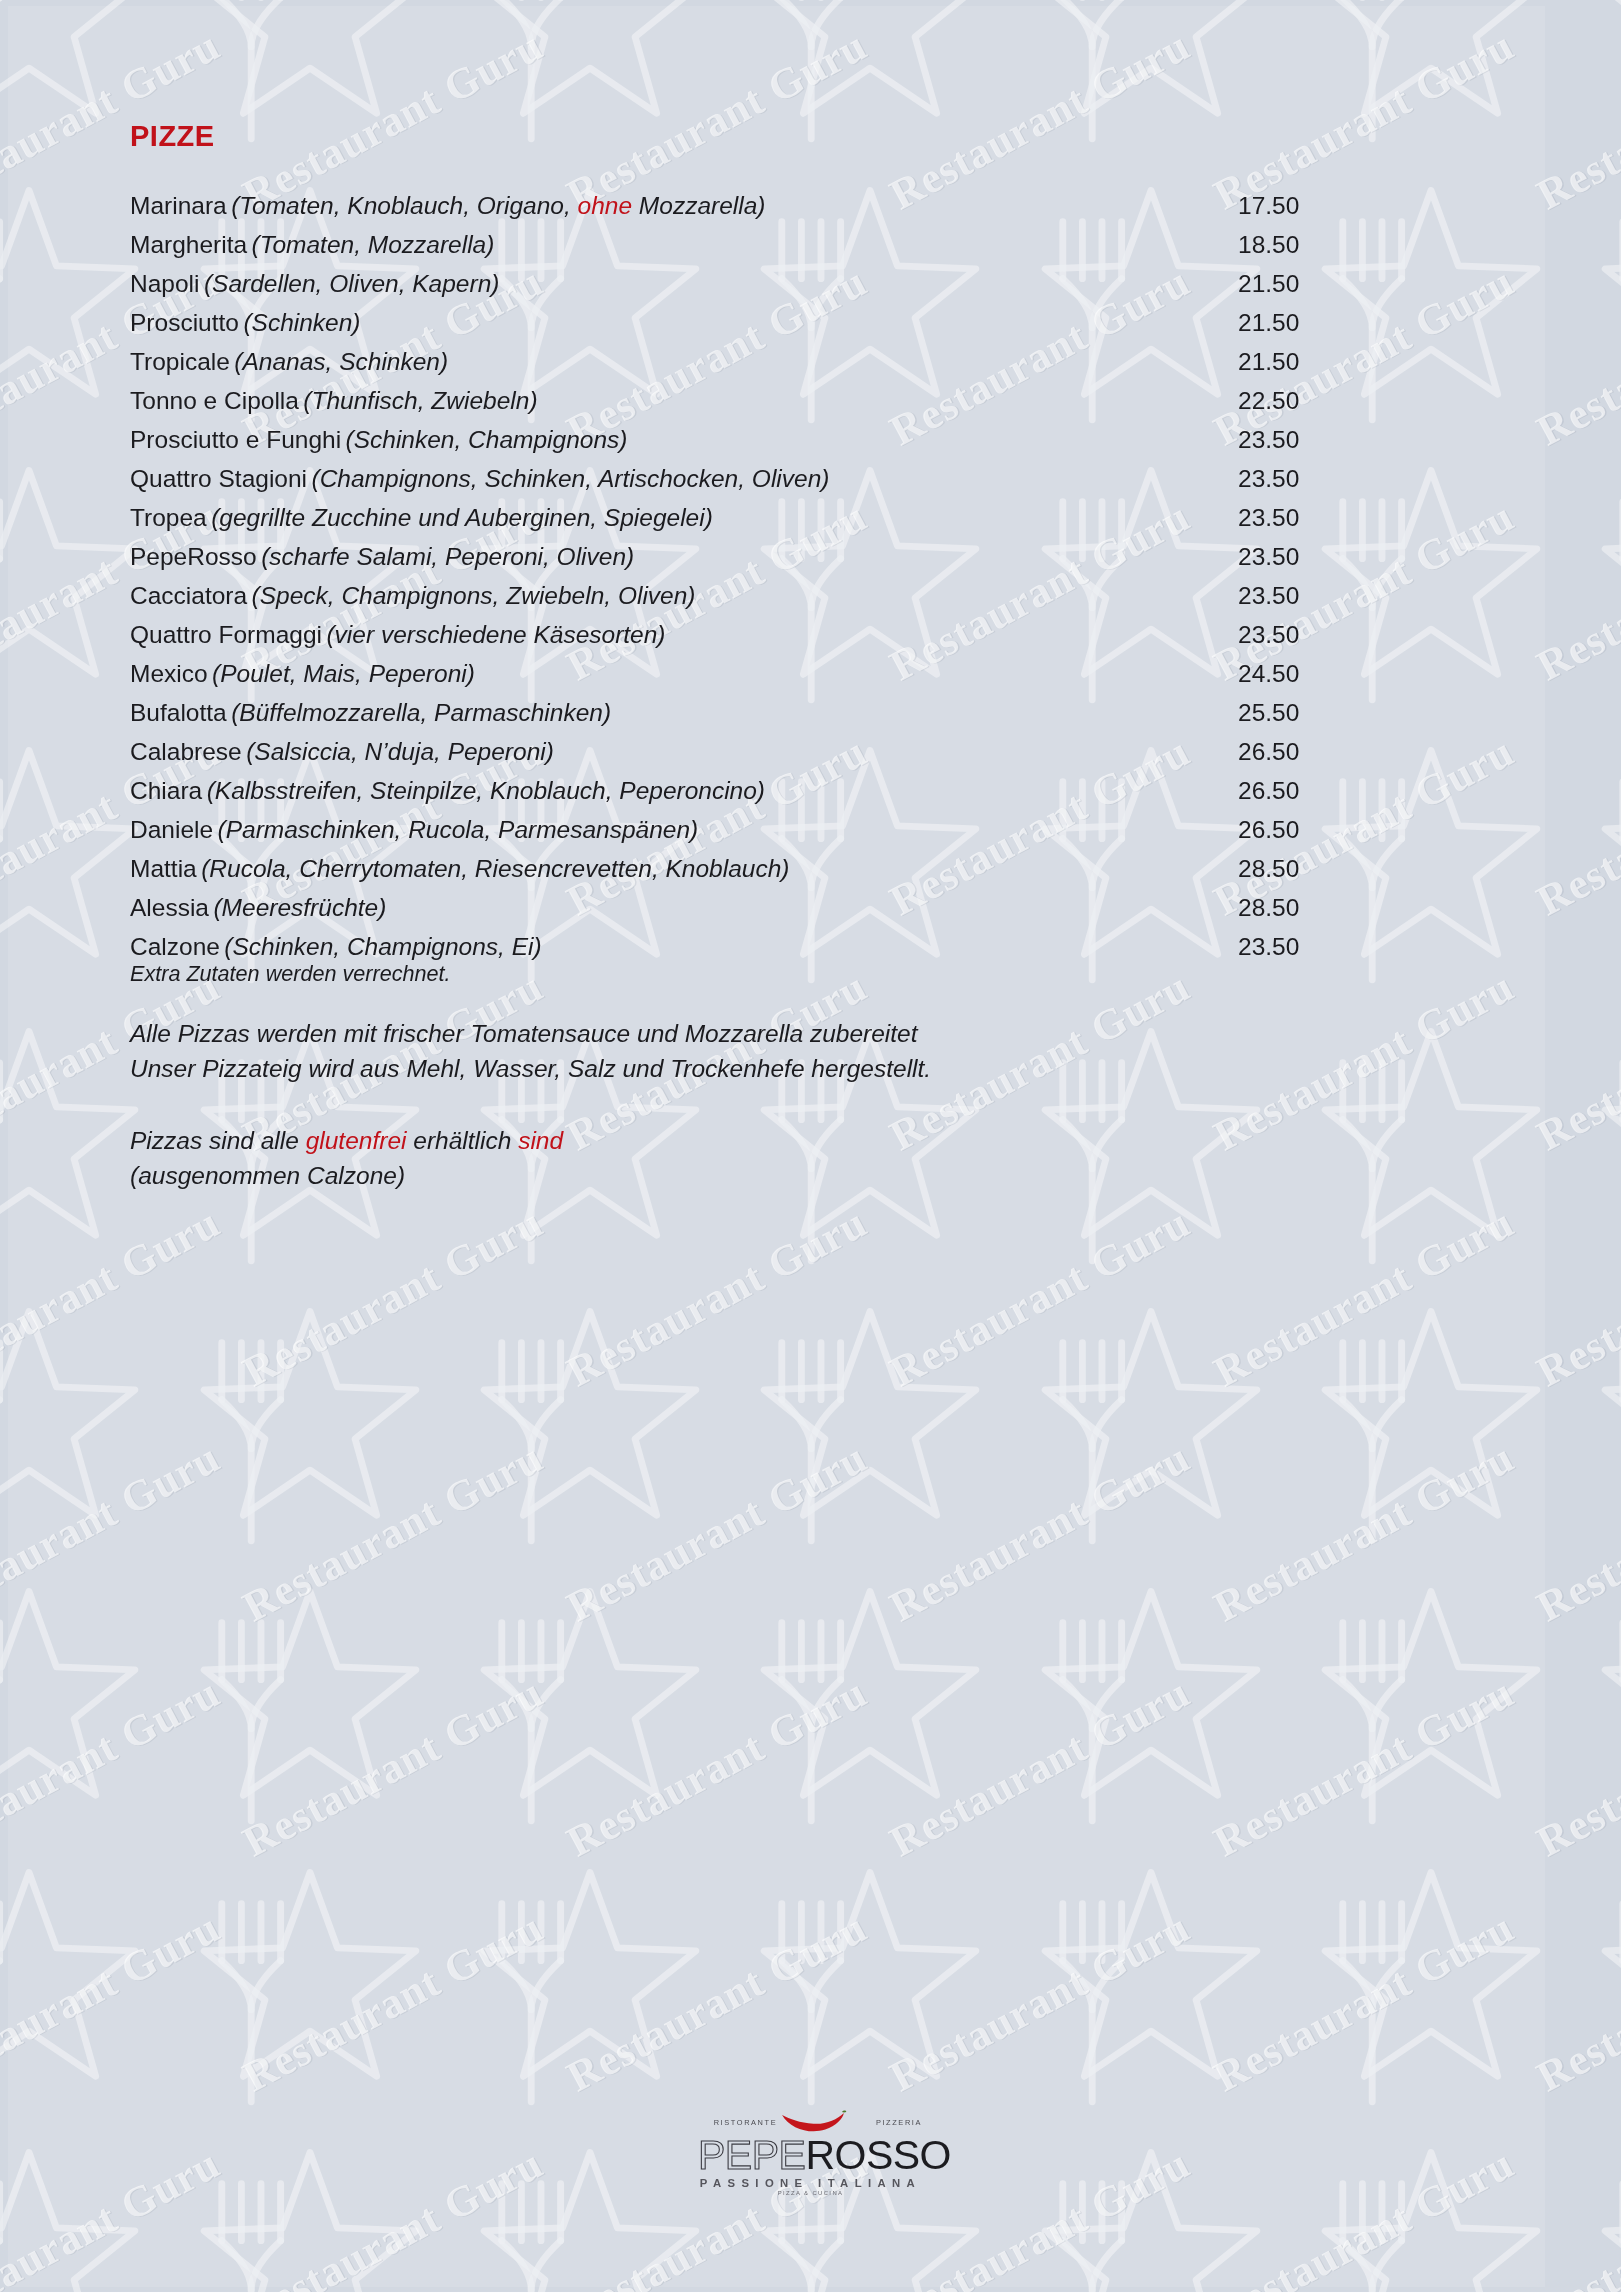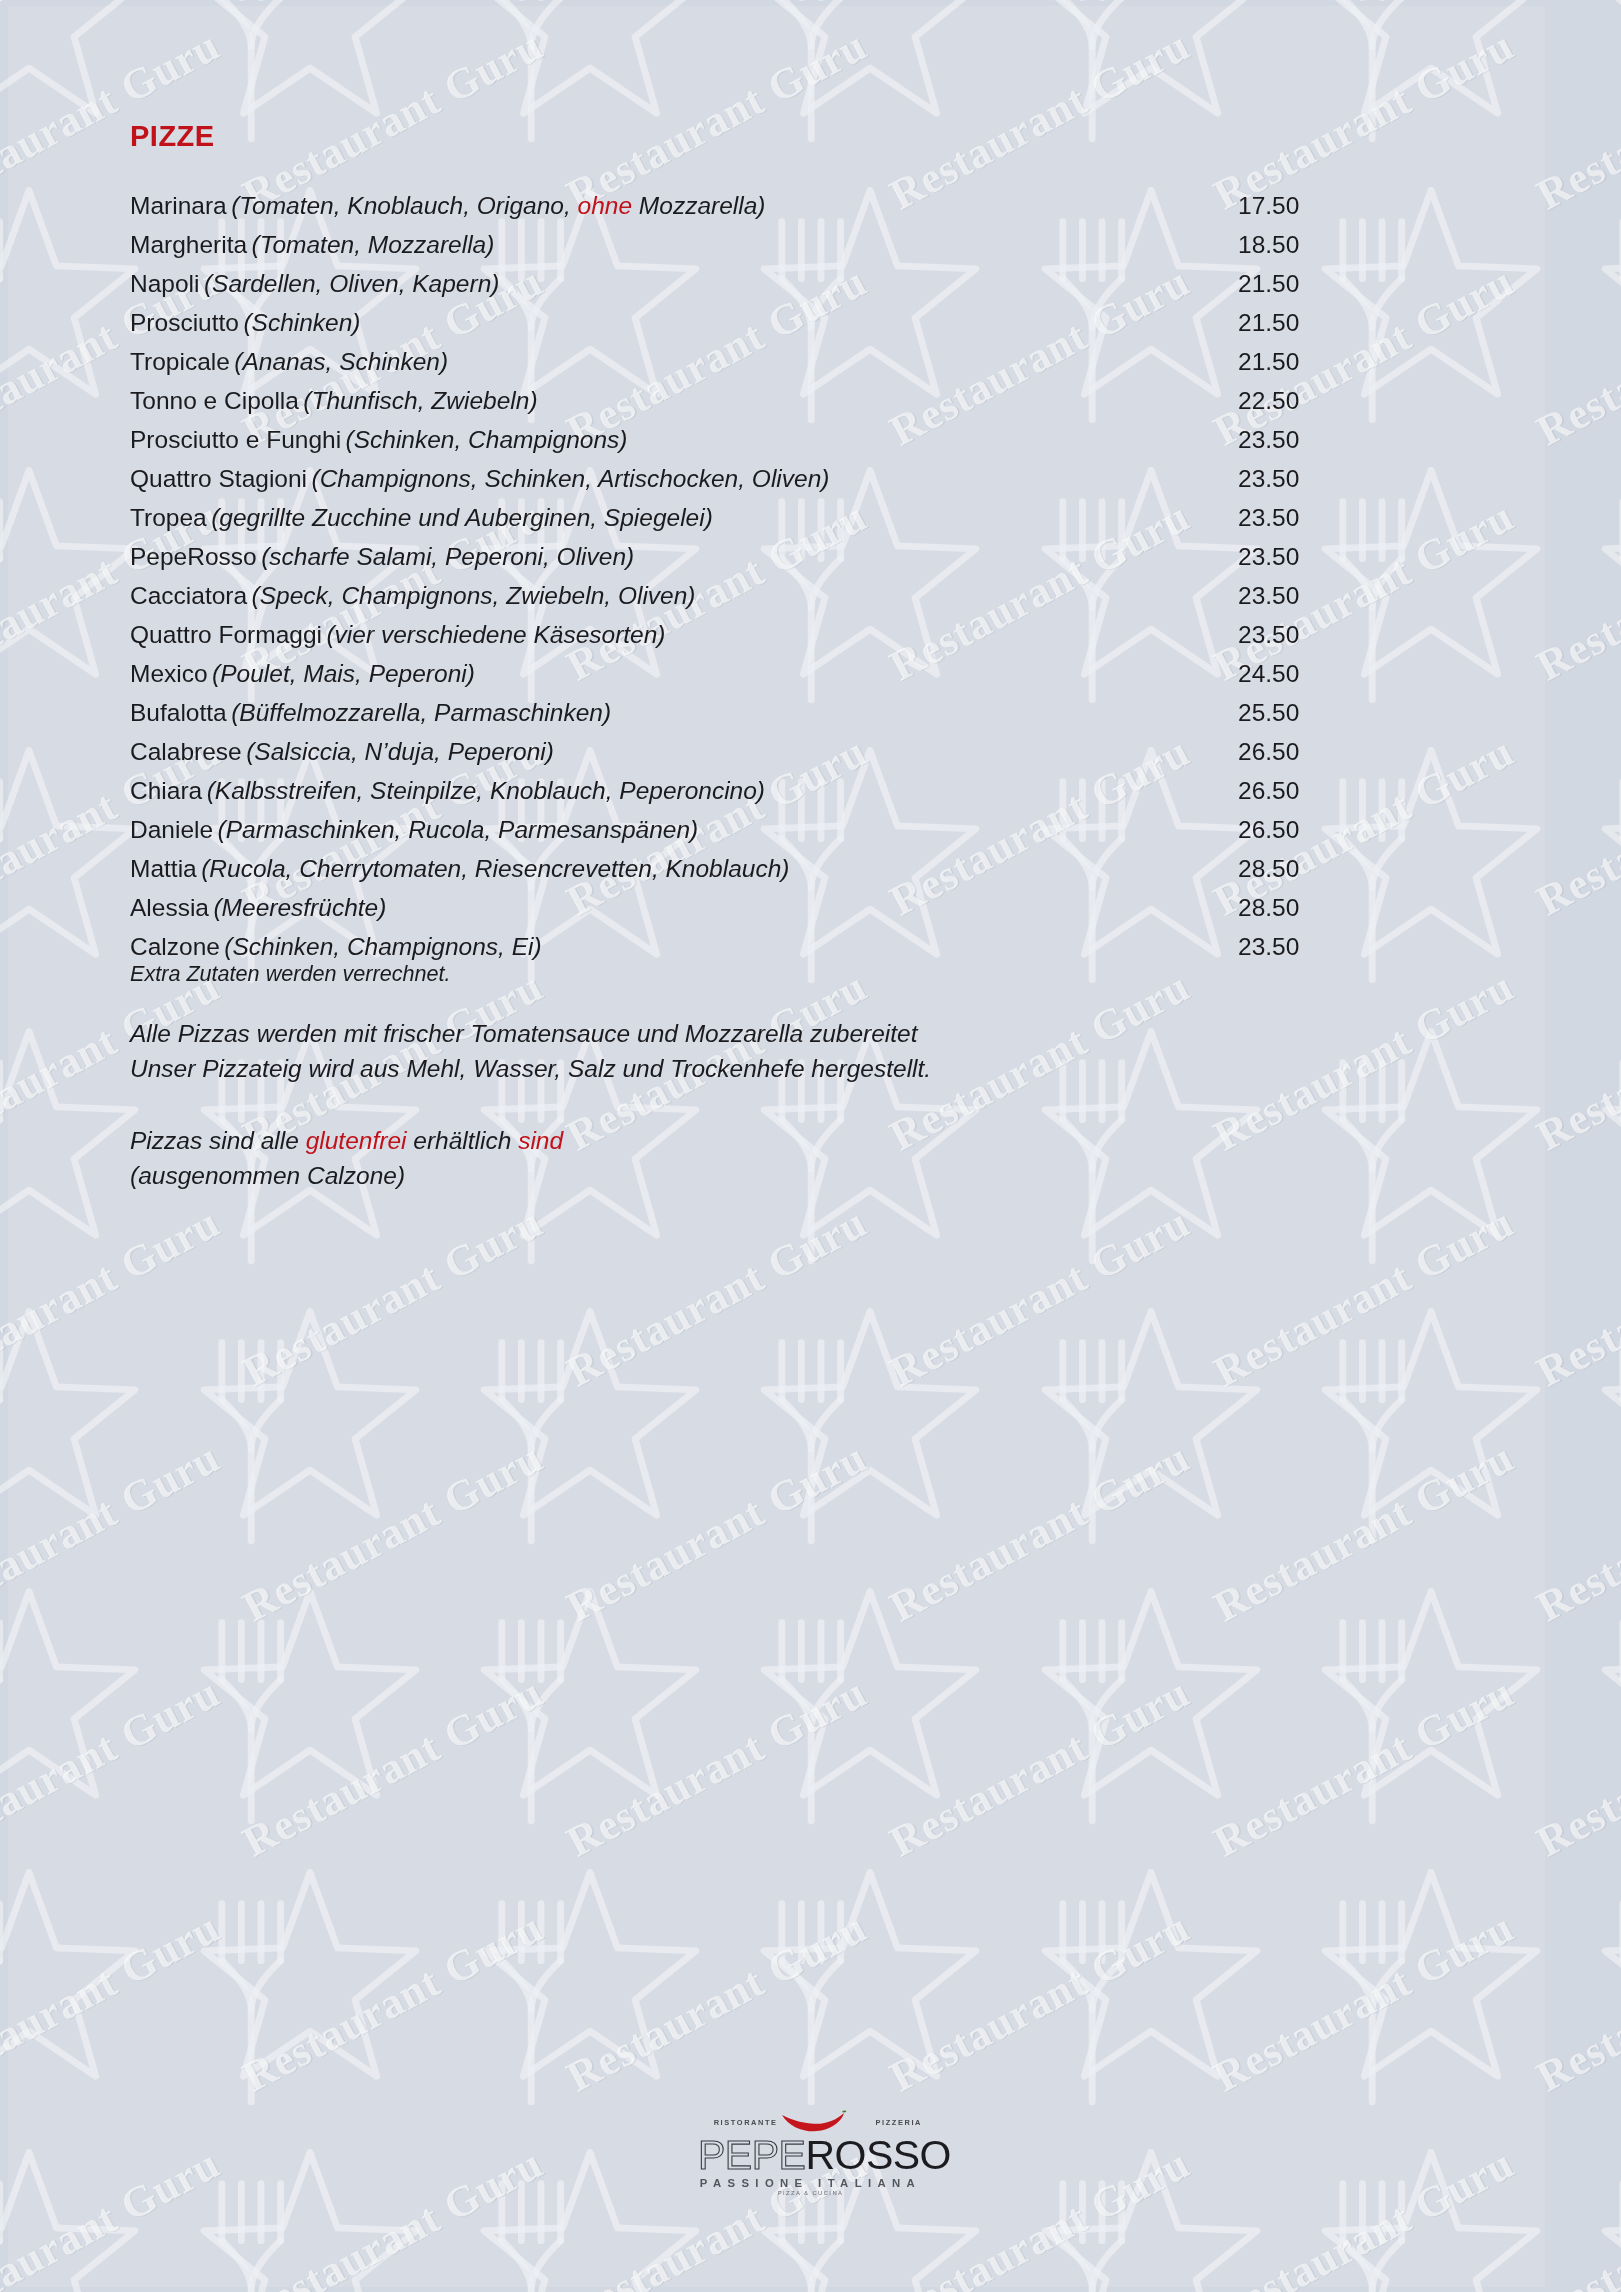--- a/index.html
+++ b/index.html
@@ -174,21 +174,21 @@
   .logo-top {
     position: relative;
     height: 25.5px;
   }
   .logo-micro {
     position: absolute;
     top: 8.8px;
     font-size: 7.4px;
     letter-spacing: 1.6px;
     color: #4a4a50;
-    font-weight: 700;
+    font-weight: 400;
   }
   .logo-micro.left  { left: 15.7px; }
   .logo-micro.right { right: 1px; text-align: center; }
   .chili {
     position: absolute;
     left: 50%;
     top: 0;
     transform: translateX(-50%);
   }
   .logo-main {

